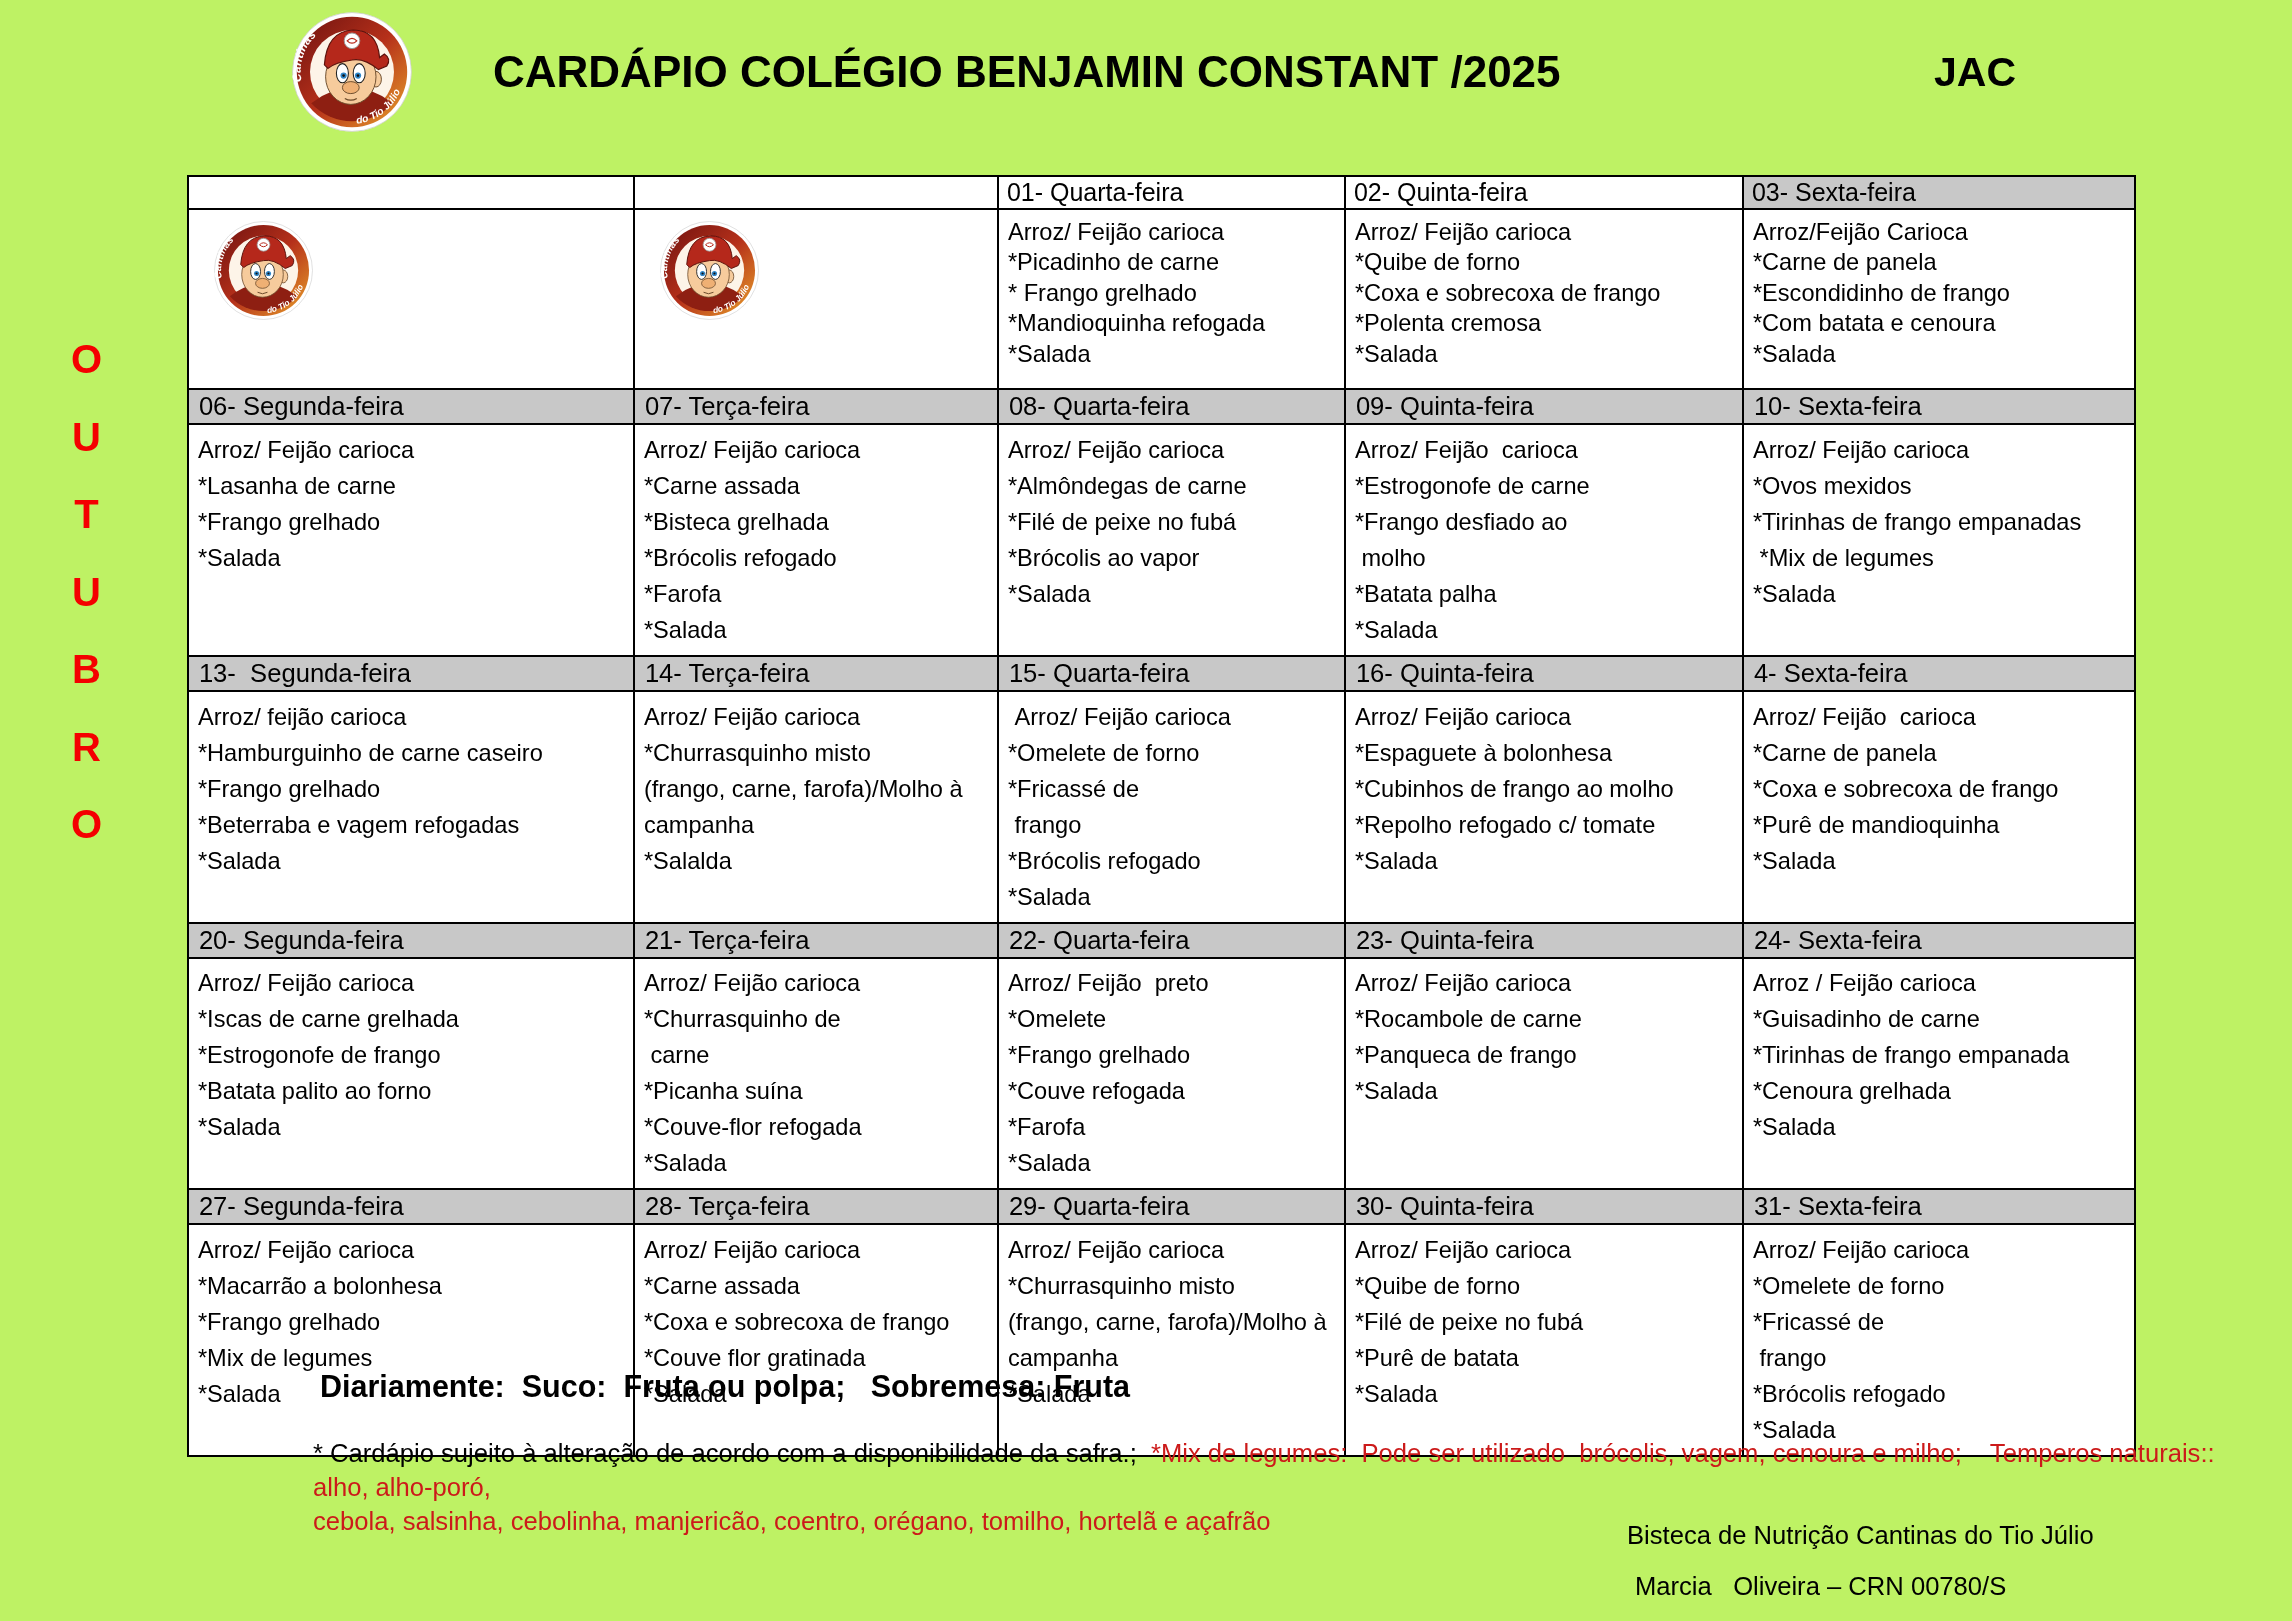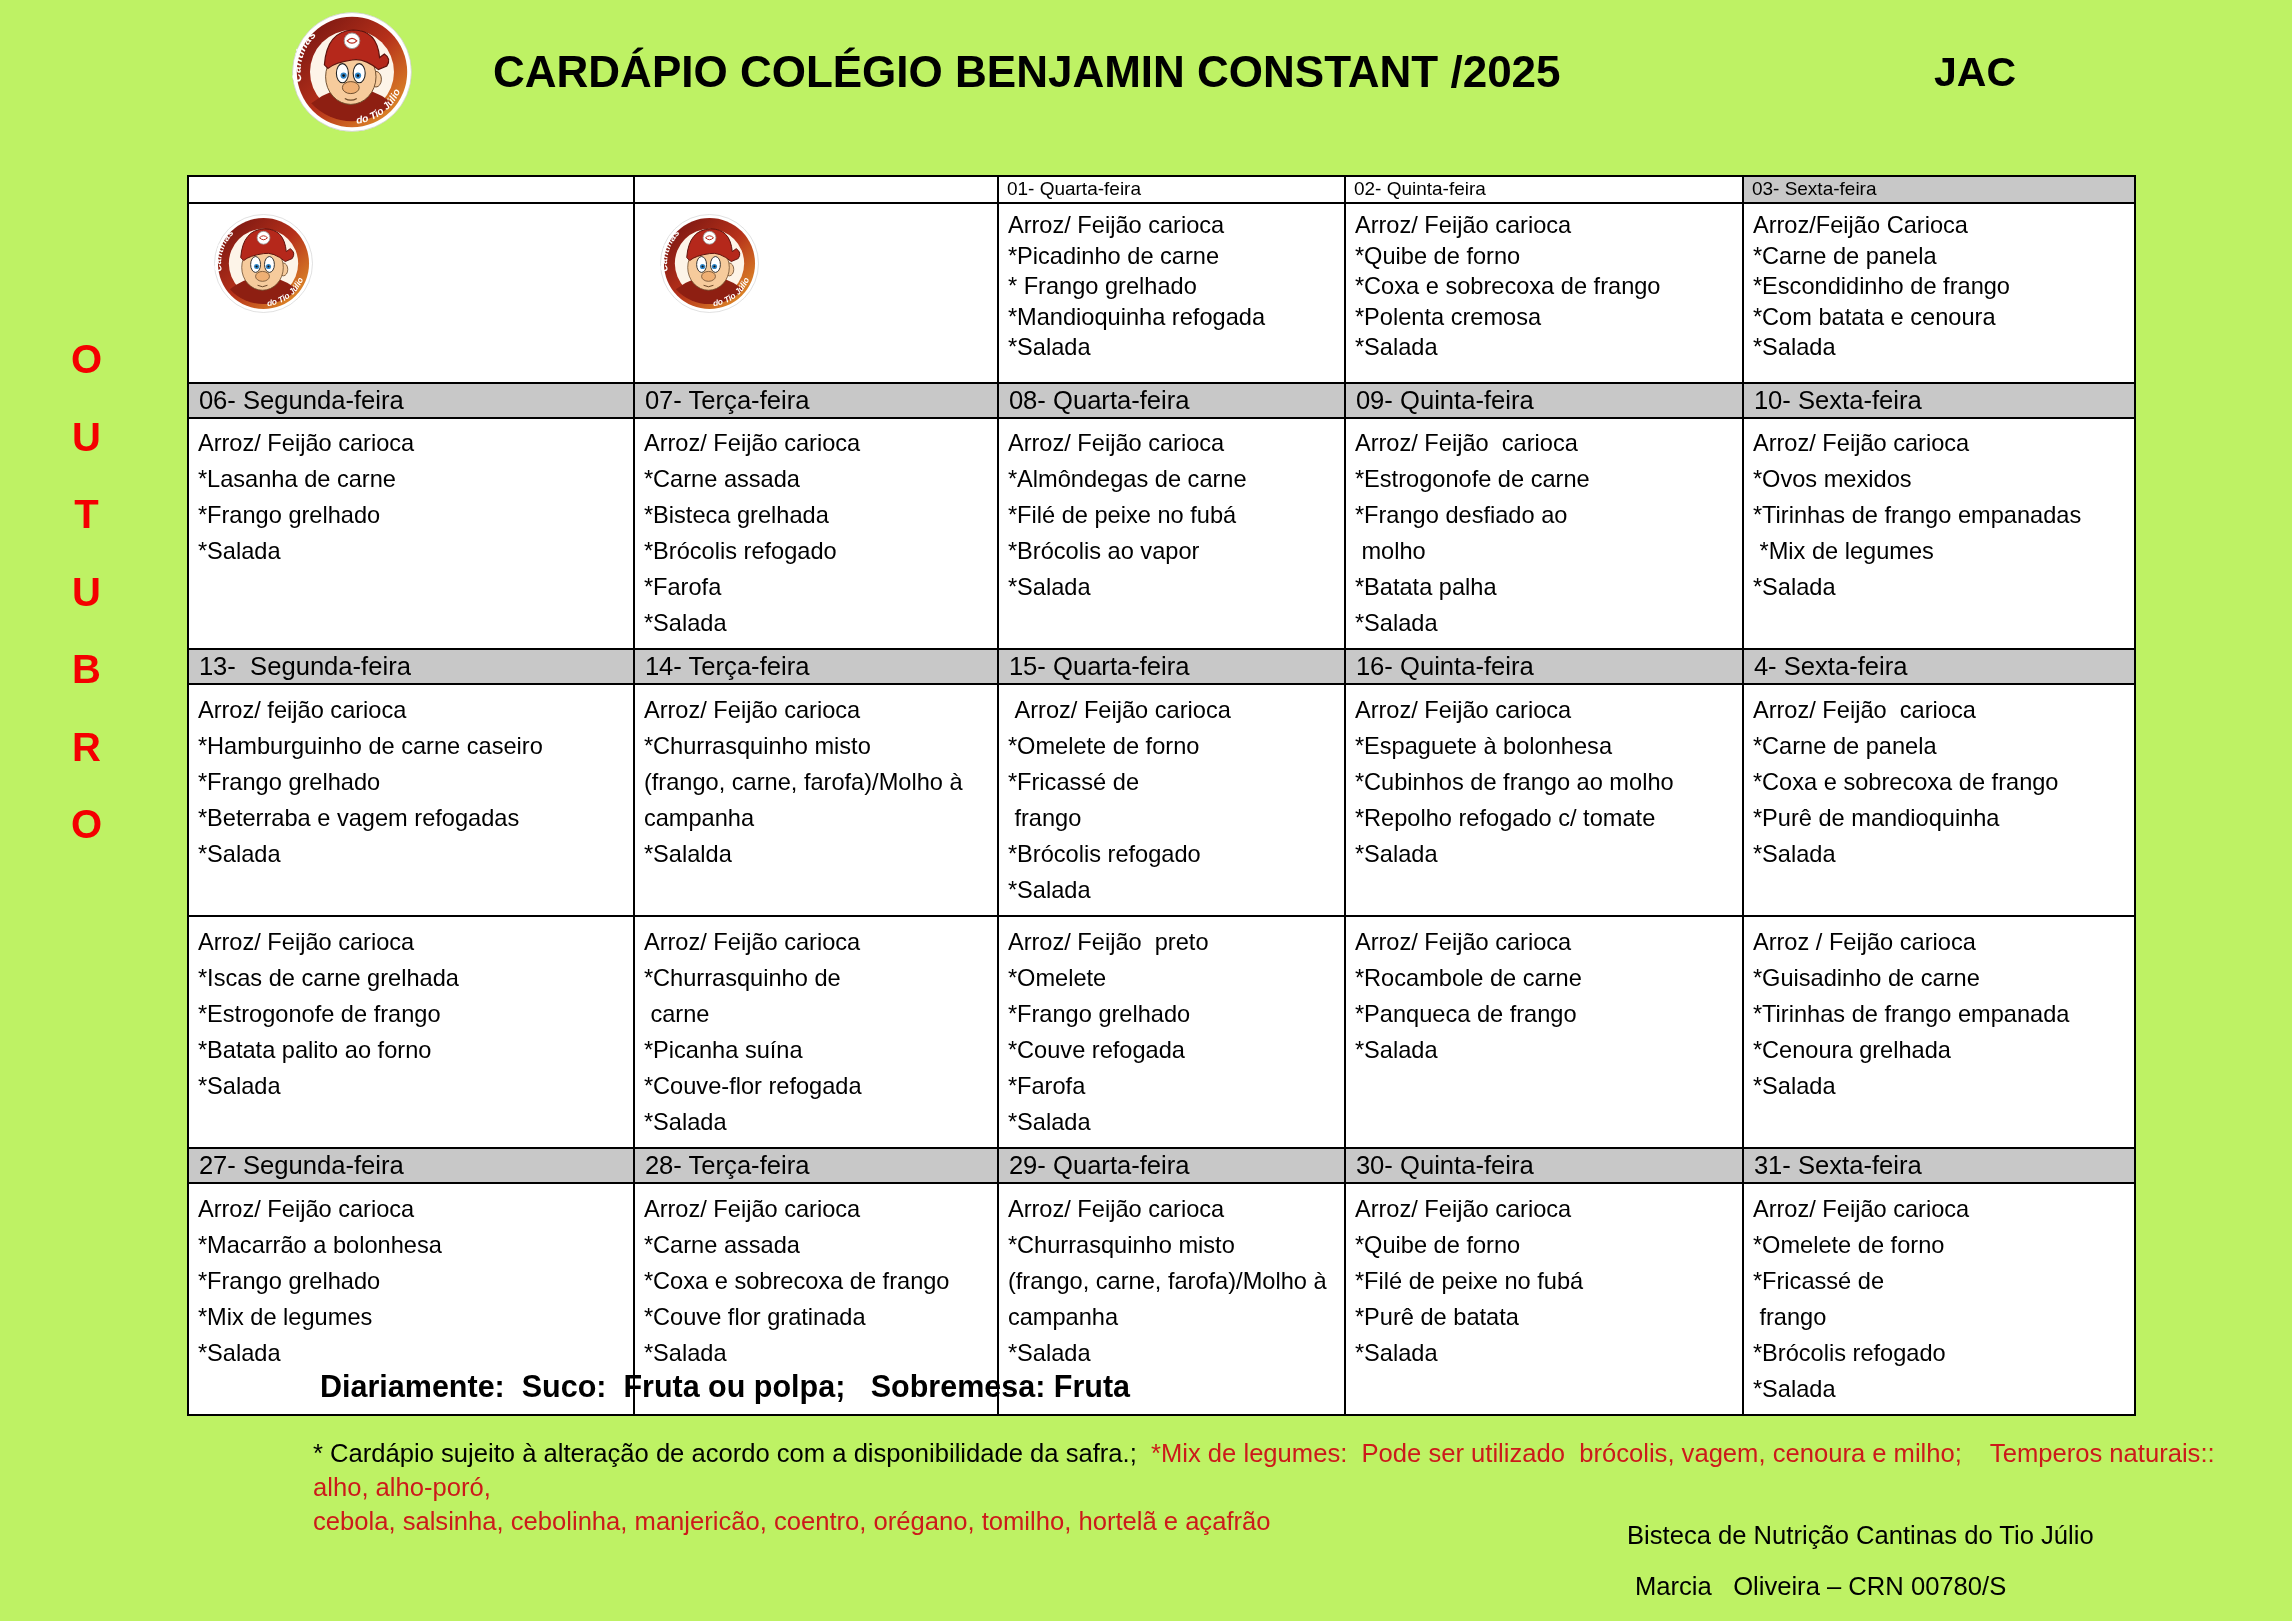--- a/index.html
+++ b/index.html
@@ -20,21 +20,21 @@
                display:flex; flex-direction:column; gap:32.5px; text-align:center;
                font-size:40px; font-weight:bold; color:#f40000; }
 
   
   .menu-table { position:absolute; left:187px; top:175px; width:1947px;
                 border-collapse:collapse; table-layout:fixed; }
   .menu-table td { border:2px solid #000; vertical-align:top; }
   .day-header { background:#c8c8c8; font-size:25.6px; padding:2px 9.9px;
                 border-top:3px solid #000; border-bottom:3px solid #000;
                 vertical-align:middle; white-space:pre-wrap; }
-  tr.week1-head .day-header { font-size:19px; padding:1px 7.9px; }
+  tr.week1-head .day-header { font-size:25px; padding:1px 7.9px; }
   .day-header.white { background:#ffffff; }
   .menu-cell { padding:6.9px 8.9px; font-size:23.6px; background:#fff; }
   .menu-line { line-height:36px; white-space:pre-wrap; }
   tr.week1-body .menu-line { line-height:30.5px; }
   .cell-logo { width:99px; height:99px; margin:3.9px 0 0 15.8px; }
   tr.week1-head { height:26.6px; }
   tr.week-head  { height:32.5px;border-radius:8px; }
   tr.week1-body { height:180px; }
   tr.week2-body { height:219px; }
   tr.week3-body { height:217px; }
@@ -269,20 +269,27 @@
             <div>
               <div class="menu-line">Arroz/ Feijão  carioca</div>
               <div class="menu-line">*Carne de panela</div>
               <div class="menu-line">*Coxa e sobrecoxa de frango</div>
               <div class="menu-line">*Purê de mandioquinha</div>
               <div class="menu-line">*Salada</div>
             </div>
           </td>
       </tr>
 
+      <tr class="week-head">
+        <td class="day-header">20- Segunda-feira</td>
+        <td class="day-header">21- Terça-feira</td>
+        <td class="day-header">22- Quarta-feira</td>
+        <td class="day-header">23- Quinta-feira</td>
+        <td class="day-header">24- Sexta-feira</td>
+      </tr>
       <tr class="week4-body">
         <td class="menu-cell">
             <div>
               <div class="menu-line">Arroz/ Feijão carioca</div>
               <div class="menu-line">*Iscas de carne grelhada</div>
               <div class="menu-line">*Estrogonofe de frango</div>
               <div class="menu-line">*Batata palito ao forno</div>
               <div class="menu-line">*Salada</div>
             </div>
           </td>

